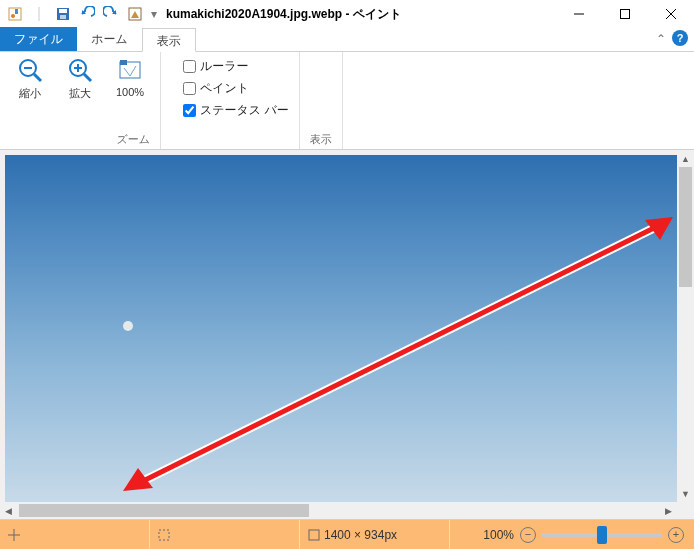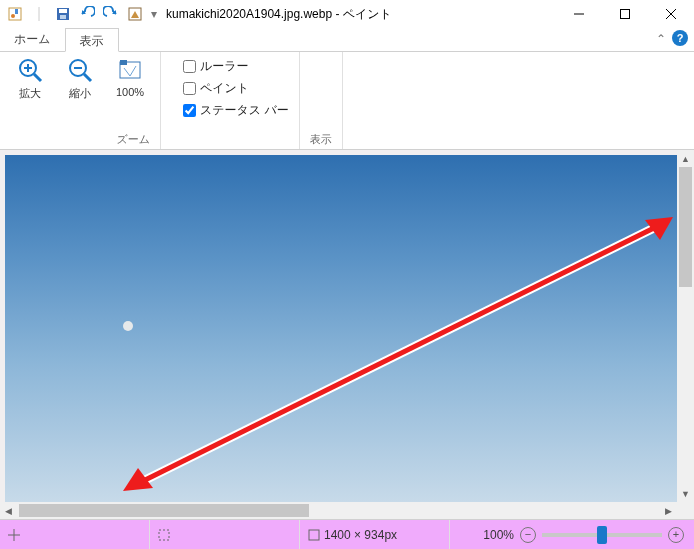--- a/index.html
+++ b/index.html
@@ -1,21 +1,21 @@
 <!DOCTYPE html>
 <html><head>
 <meta charset="utf-8">
 <style>
 * { box-sizing: border-box; margin: 0; padding: 0; font-family: "Meiryo UI", "Yu Gothic UI", sans-serif; font-size: 12px; }
 html, body { width: 694px; height: 549px; overflow: hidden; background: #fff; }
 
 .titlebar { height: 28px; display: flex; align-items: center; padding: 0 0 0 4px; background: #fff; }
 .titlebar .qat { display: flex; align-items: center; gap: 2px; }
 .titlebar .qat .qbtn { width: 22px; height: 22px; display: flex; align-items: center; justify-content: center; }
-.titlebar .title { margin-left: 6px; color: #000; white-space: nowrap; }
+.titlebar .title { margin-left: 6px; color: #000; white-space: nowrap; font-weight: bold; }
 .titlebar .wincontrols { margin-left: auto; display: flex; }
 .titlebar .wincontrols .wc { width: 46px; height: 28px; display: flex; align-items: center; justify-content: center; }
 
 .tabrow { height: 24px; display: flex; align-items: flex-end; background: #fff; border-bottom: 1px solid #d0d0d0; position: relative; }
 .tabrow .filetab { background: #1979ca; color: #fff; height: 24px; line-height: 24px; padding: 0 14px; font-size: 12px; }
 .tabrow .tab { height: 24px; line-height: 24px; padding: 0 14px; color: #444; background: #fff; }
 .tabrow .tab.active { border: 1px solid #d0d0d0; border-bottom: 1px solid #fff; position: relative; top: 1px; background: #fff; }
 .tabrow .collapse { position: absolute; right: 28px; top: 4px; color: #777; }
 .tabrow .help { position: absolute; right: 6px; top: 2px; width: 16px; height: 16px; border-radius: 50%; background: #1979ca; color: #fff; display: flex; align-items: center; justify-content: center; font-size: 11px; font-weight: bold; }
 
@@ -35,21 +35,21 @@
 .arrow { position: absolute; left: 0; top: 0; }
 .vscroll { position: absolute; right: 0; top: 0; width: 17px; bottom: 17px; background: #f0f0f0; display: flex; flex-direction: column; }
 .vscroll .btn, .hscroll .btn { width: 17px; height: 17px; display: flex; align-items: center; justify-content: center; color: #666; font-size: 9px; }
 .vscroll .track { flex: 1; position: relative; }
 .vscroll .thumb { position: absolute; left: 2px; right: 2px; top: 0; height: 120px; background: #c6c6c6; }
 .hscroll { position: absolute; left: 0; right: 17px; bottom: 0; height: 17px; background: #f0f0f0; display: flex; }
 .hscroll .track { flex: 1; position: relative; }
 .hscroll .thumb { position: absolute; top: 2px; bottom: 2px; left: 2px; width: 290px; background: #c6c6c6; }
 .corner { position: absolute; right: 0; bottom: 0; width: 17px; height: 17px; background: #f0f0f0; }
 
-.statusbar { height: 30px; border-top: 1px solid #d0d0d0; background: #f0abfc; display: flex; align-items: center; font-size: 11px; color: #333; }
+.statusbar { height: 30px; border-top: 1px solid #d0d0d0; background: #fdba74; display: flex; align-items: center; font-size: 11px; color: #333; }
 .statusbar .cell { display: flex; align-items: center; gap: 4px; padding: 0 8px; height: 100%; border-right: 1px solid #e0e0e0; }
 .statusbar .grow { flex: 1; border-right: none; }
 .statusbar .zoom { display: flex; align-items: center; gap: 6px; padding: 0 10px; }
 .slider { width: 120px; height: 4px; background: #c8c8c8; position: relative; }
 .slider .knob { position: absolute; width: 10px; height: 18px; background: #1979ca; top: -7px; left: 55px; border-radius: 2px; }
 .zbtn { width: 16px; height: 16px; border: 1px solid #777; border-radius: 50%; display: flex; align-items: center; justify-content: center; font-size: 11px; line-height: 1; color: #555; }
 </style>
 </head>
 <body>
 
@@ -109,45 +109,46 @@
     <div class="wc">
         <svg width="10" height="10">
           <line x1="0" y1="0" x2="10" y2="10" stroke="#000"></line>
           <line x1="10" y1="0" x2="0" y2="10" stroke="#000"></line>
         </svg>
       </div>
   </div>
 </div>
 
 <div class="tabrow">
+  <div class="filetab">ファイル</div>
   <div class="tab">ホーム</div>
   <div class="tab active">表示</div>
   <div class="collapse">⌃</div>
   <div class="help">?</div>
 </div>
 
 <div class="ribbon">
   <div class="group">
     <div class="body">
       <div class="iconbtn">
         <svg width="28" height="28">
             <circle cx="12" cy="12" r="8" fill="none" stroke="#1979ca" stroke-width="2"></circle>
             <line x1="18" y1="18" x2="25" y2="25" stroke="#1979ca" stroke-width="3"></line>
             <line x1="8" y1="12" x2="16" y2="12" stroke="#1979ca" stroke-width="2"></line>
-            <line x1="12" y1="8" x2="12" y2="16" stroke="#1979ca" stroke-width="2"></line>
           </svg>
-        <span class="lbl">拡大</span>
+        <span class="lbl">縮小</span>
       </div>
       <div class="iconbtn">
         <svg width="28" height="28">
             <circle cx="12" cy="12" r="8" fill="none" stroke="#1979ca" stroke-width="2"></circle>
             <line x1="18" y1="18" x2="25" y2="25" stroke="#1979ca" stroke-width="3"></line>
             <line x1="8" y1="12" x2="16" y2="12" stroke="#1979ca" stroke-width="2"></line>
+            <line x1="12" y1="8" x2="12" y2="16" stroke="#1979ca" stroke-width="2"></line>
           </svg>
-        <span class="lbl">縮小</span>
+        <span class="lbl">拡大</span>
       </div>
       <div class="iconbtn">
         <svg width="28" height="28">
             <rect x="4" y="6" width="20" height="16" fill="#fff" stroke="#3a79b7"></rect>
             <rect x="4" y="4" width="7" height="5" fill="#3a79b7"></rect>
             <path d="M8 12 L14 20 L20 10" fill="none" stroke="#6ea3d6" stroke-width="1"></path>
           </svg>
         <span class="lbl">100%</span>
       </div>
     </div>

